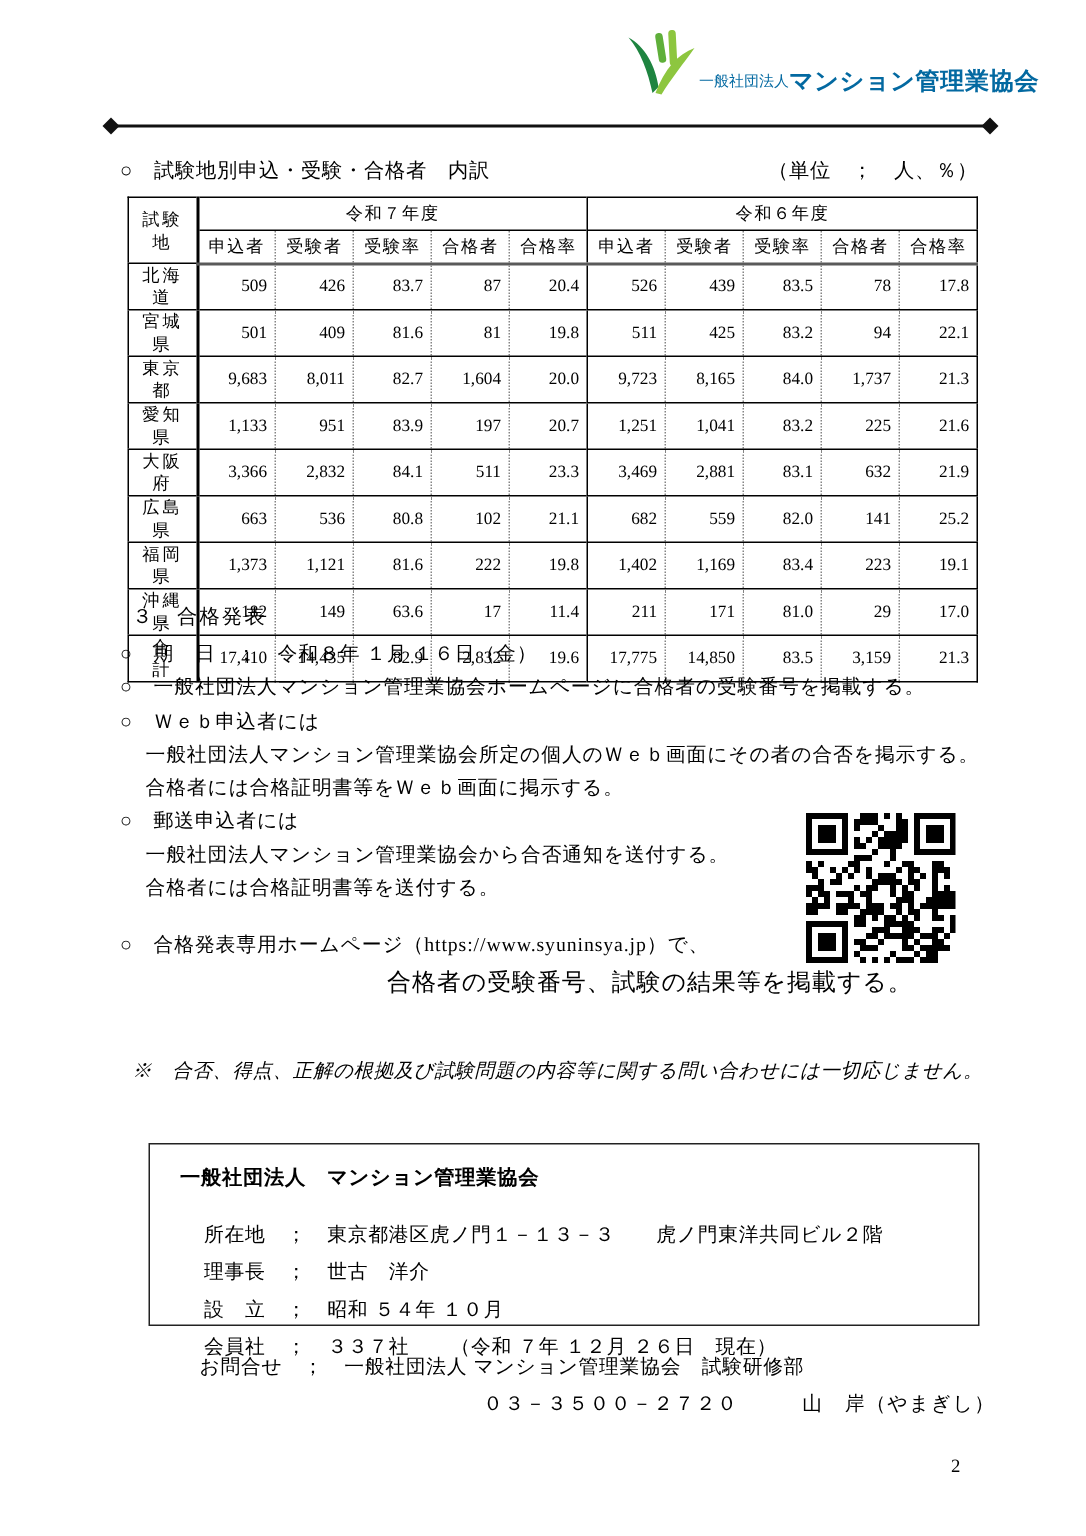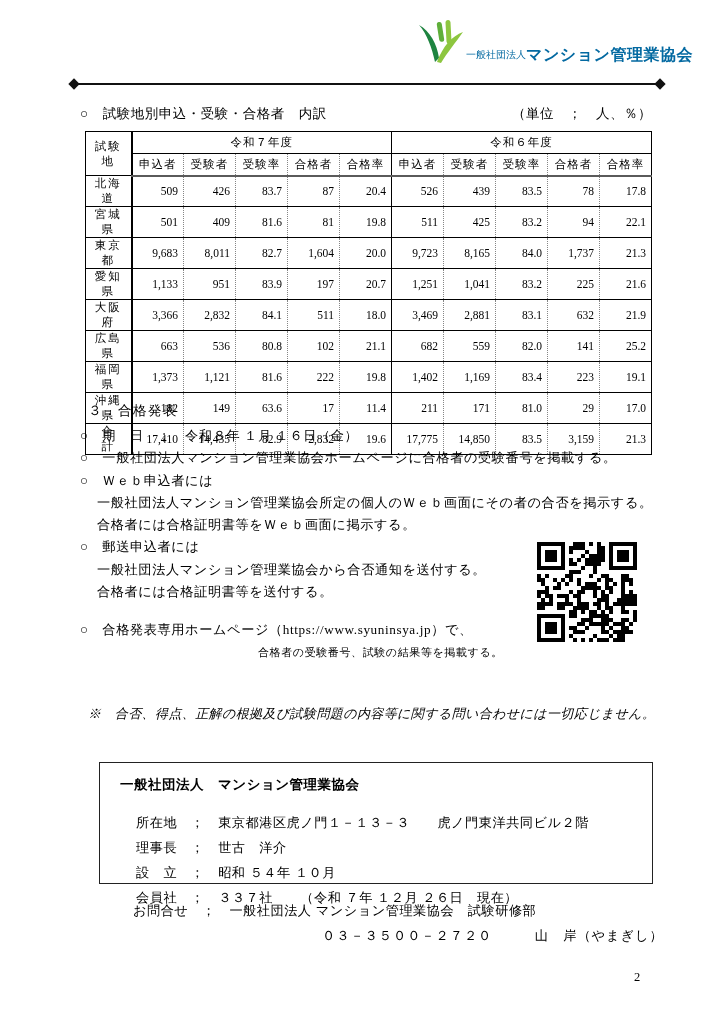--- a/index.html
+++ b/index.html
@@ -34,21 +34,21 @@
   .results .va{border-left:2px solid #000;}
   .results thead tr:first-child th{border-top:none;}
   .results thead tr:last-child th{border-bottom:2.5px solid #5a5a5a;}
   .results tr.total th,.results tr.total td{border-top:1.5px solid #000;}
   .results th.area{letter-spacing:2px;}
   
   .announce-heading{position:absolute; top:402px; left:88px; font-size:13.5px; letter-spacing:1.5px;}
   .announce-lines{position:absolute; top:425px; left:80px; font-size:13.2px; line-height:22.3px; letter-spacing:0.6px; white-space:nowrap;}
   .announce-lines .line.indent{margin-left:17px;}
   .hp1{position:absolute; top:621px; left:80px; font-size:13.2px; letter-spacing:0.6px; white-space:nowrap;}
-  .hp2{position:absolute; top:645px; left:258px; font-size:11px; letter-spacing:0.6px; white-space:nowrap;}
+  .hp2{position:absolute; top:645px; left:258px; font-size:16px; letter-spacing:0.6px; white-space:nowrap;}
   
   .qr{position:absolute; top:542px; left:537px; width:100px; height:100px;}
   
   .note{position:absolute; top:705px; left:88px; font-size:13px; font-style:italic; letter-spacing:0.4px; white-space:nowrap;}
   
   .info-box{position:absolute; top:762px; left:99px; width:554px; height:122px;
     border:1.3px solid #222; box-sizing:border-box;
     font-family:"Liberation Sans","DejaVu Sans",sans-serif;}
   .box-title{margin:13px 0 16px 20px; font-size:13.5px; font-weight:bold; letter-spacing:0.5px;}
   .box-rows{margin:4px 0 0 36px; font-size:13.2px; line-height:25px; letter-spacing:0.5px;}
@@ -171,21 +171,21 @@
           <td class="v num">83.2</td>
           <td class="v num">225</td>
           <td class="v num">21.6</td>
         </tr>
         <tr>
           <th class="area">大阪府</th>
           <td class="va num">3,366</td>
           <td class="v num">2,832</td>
           <td class="v num">84.1</td>
           <td class="v num">511</td>
-          <td class="v num">18.0</td>
+          <td class="v num">23.3</td>
           <td class="vs num">3,469</td>
           <td class="v num">2,881</td>
           <td class="v num">83.1</td>
           <td class="v num">632</td>
           <td class="v num">21.9</td>
         </tr>
         <tr>
           <th class="area">広島県</th>
           <td class="va num">663</td>
           <td class="v num">536</td>

